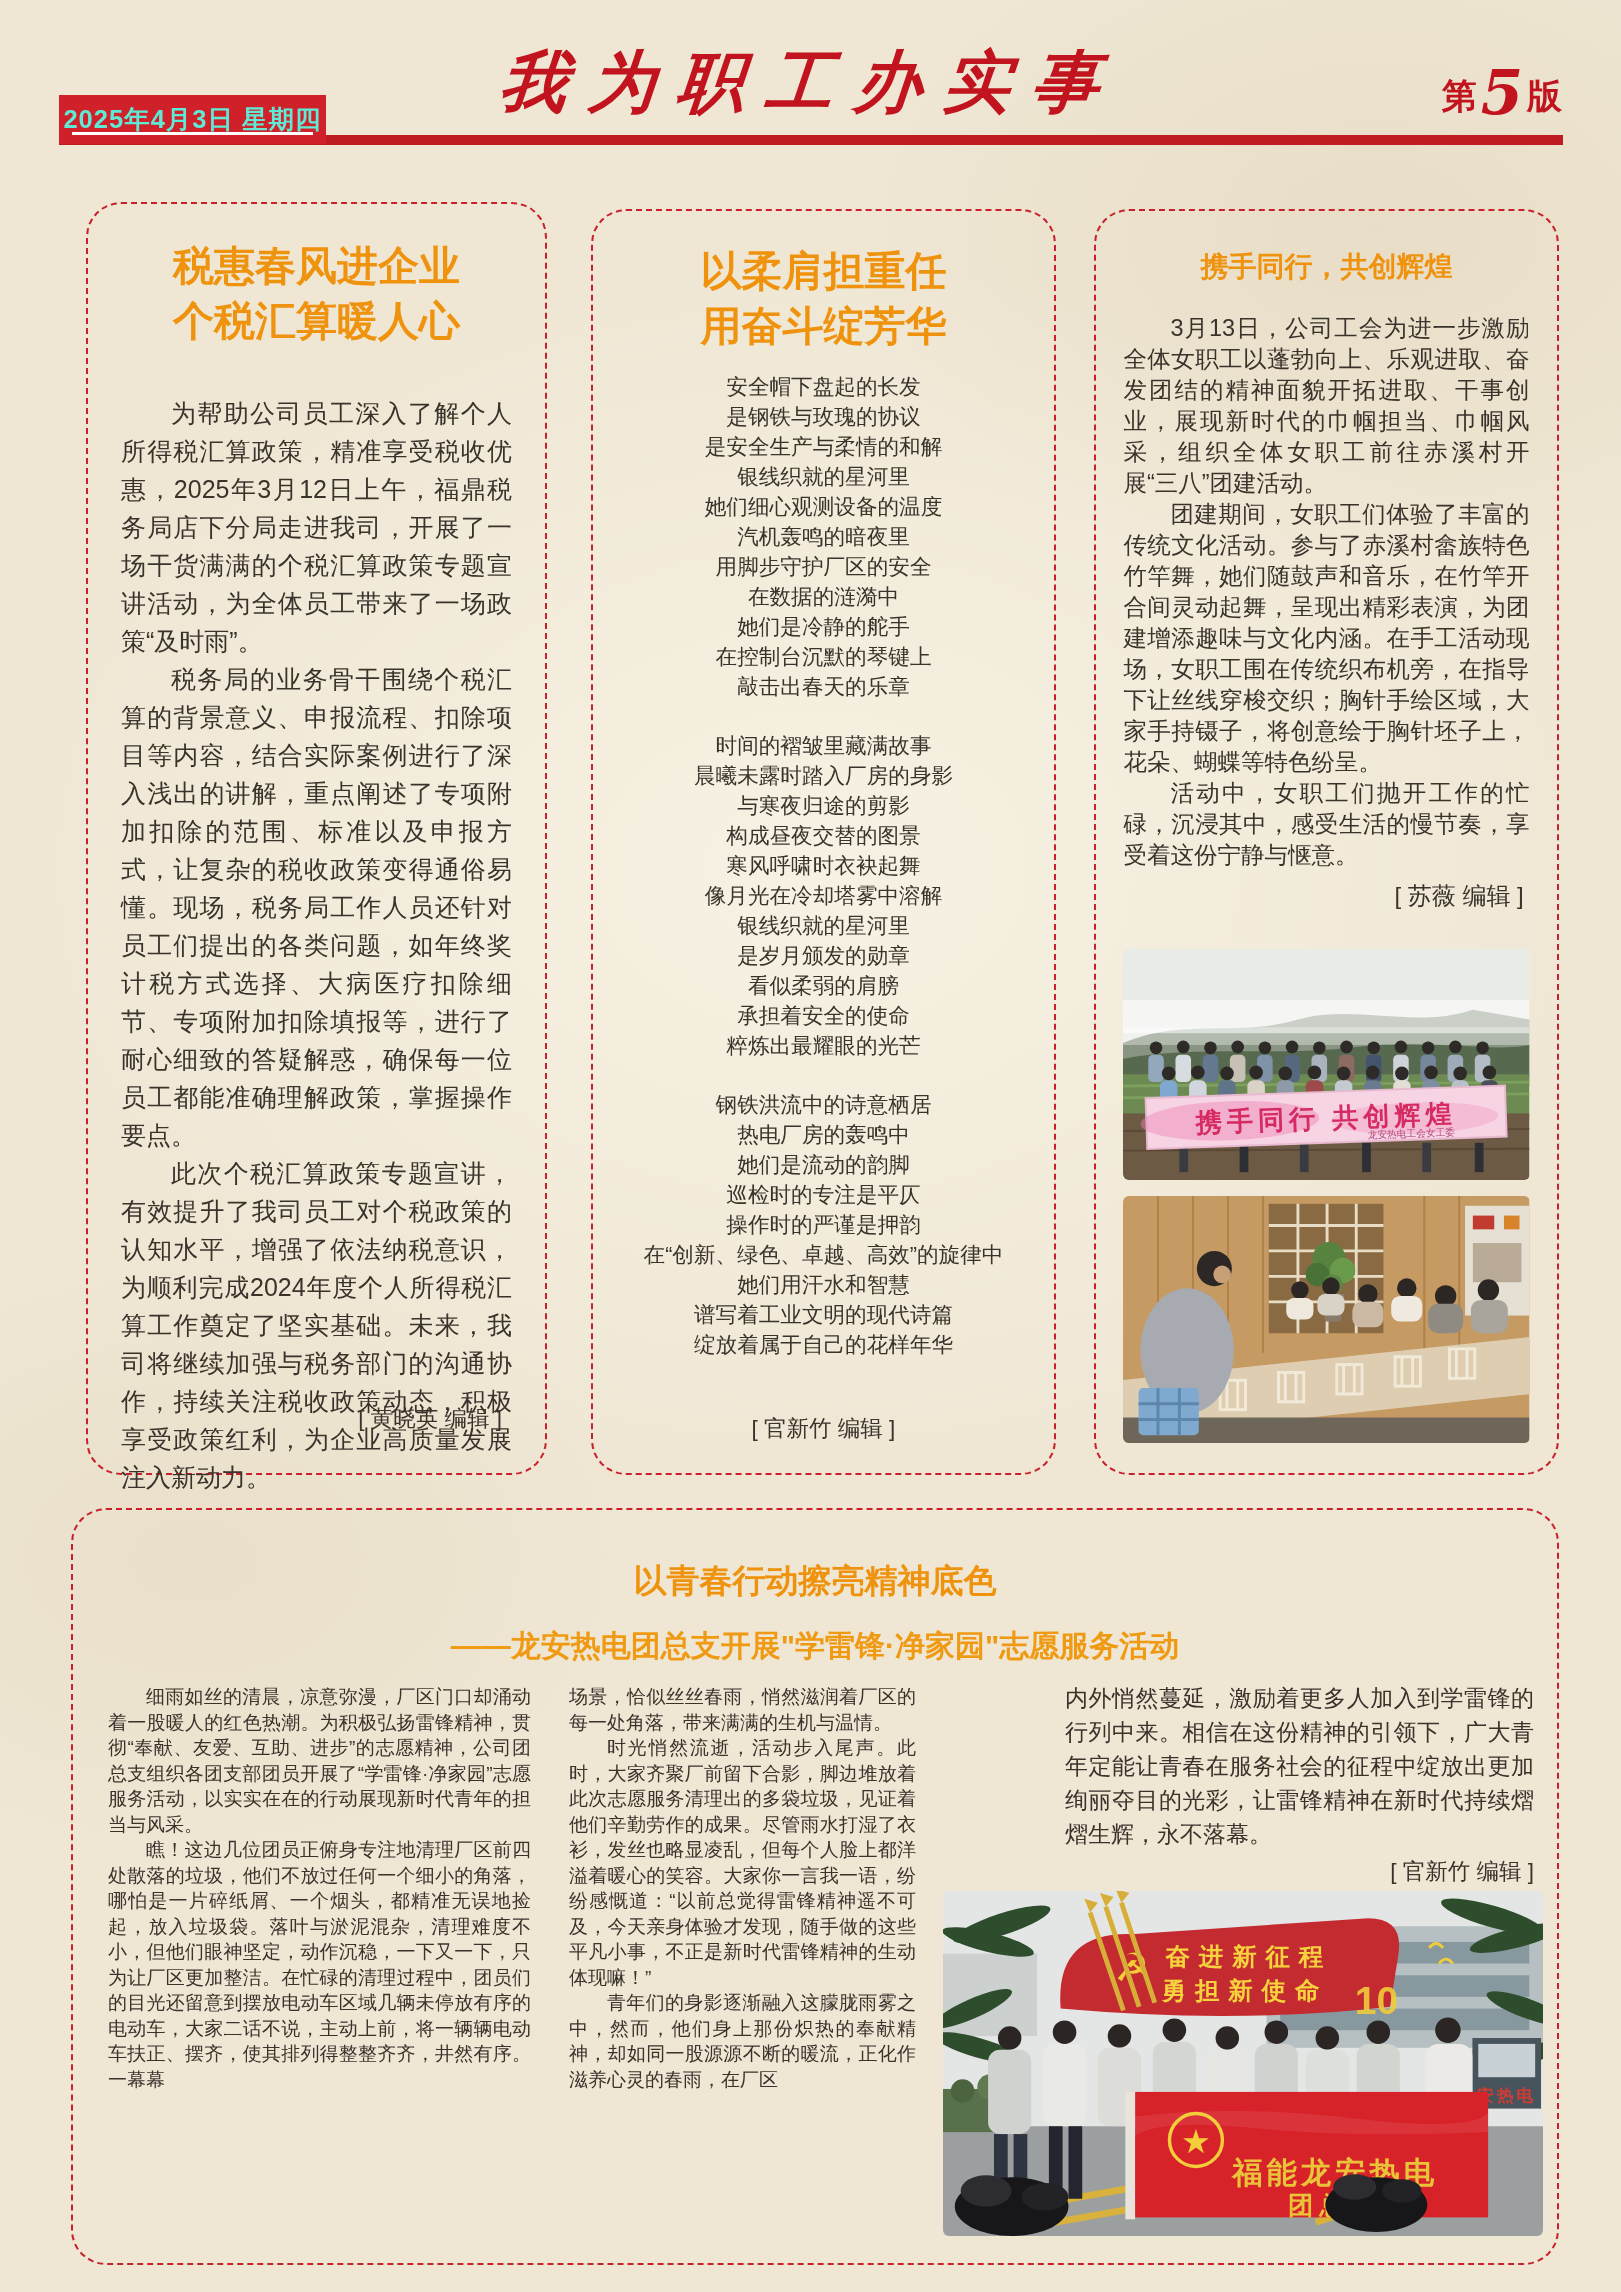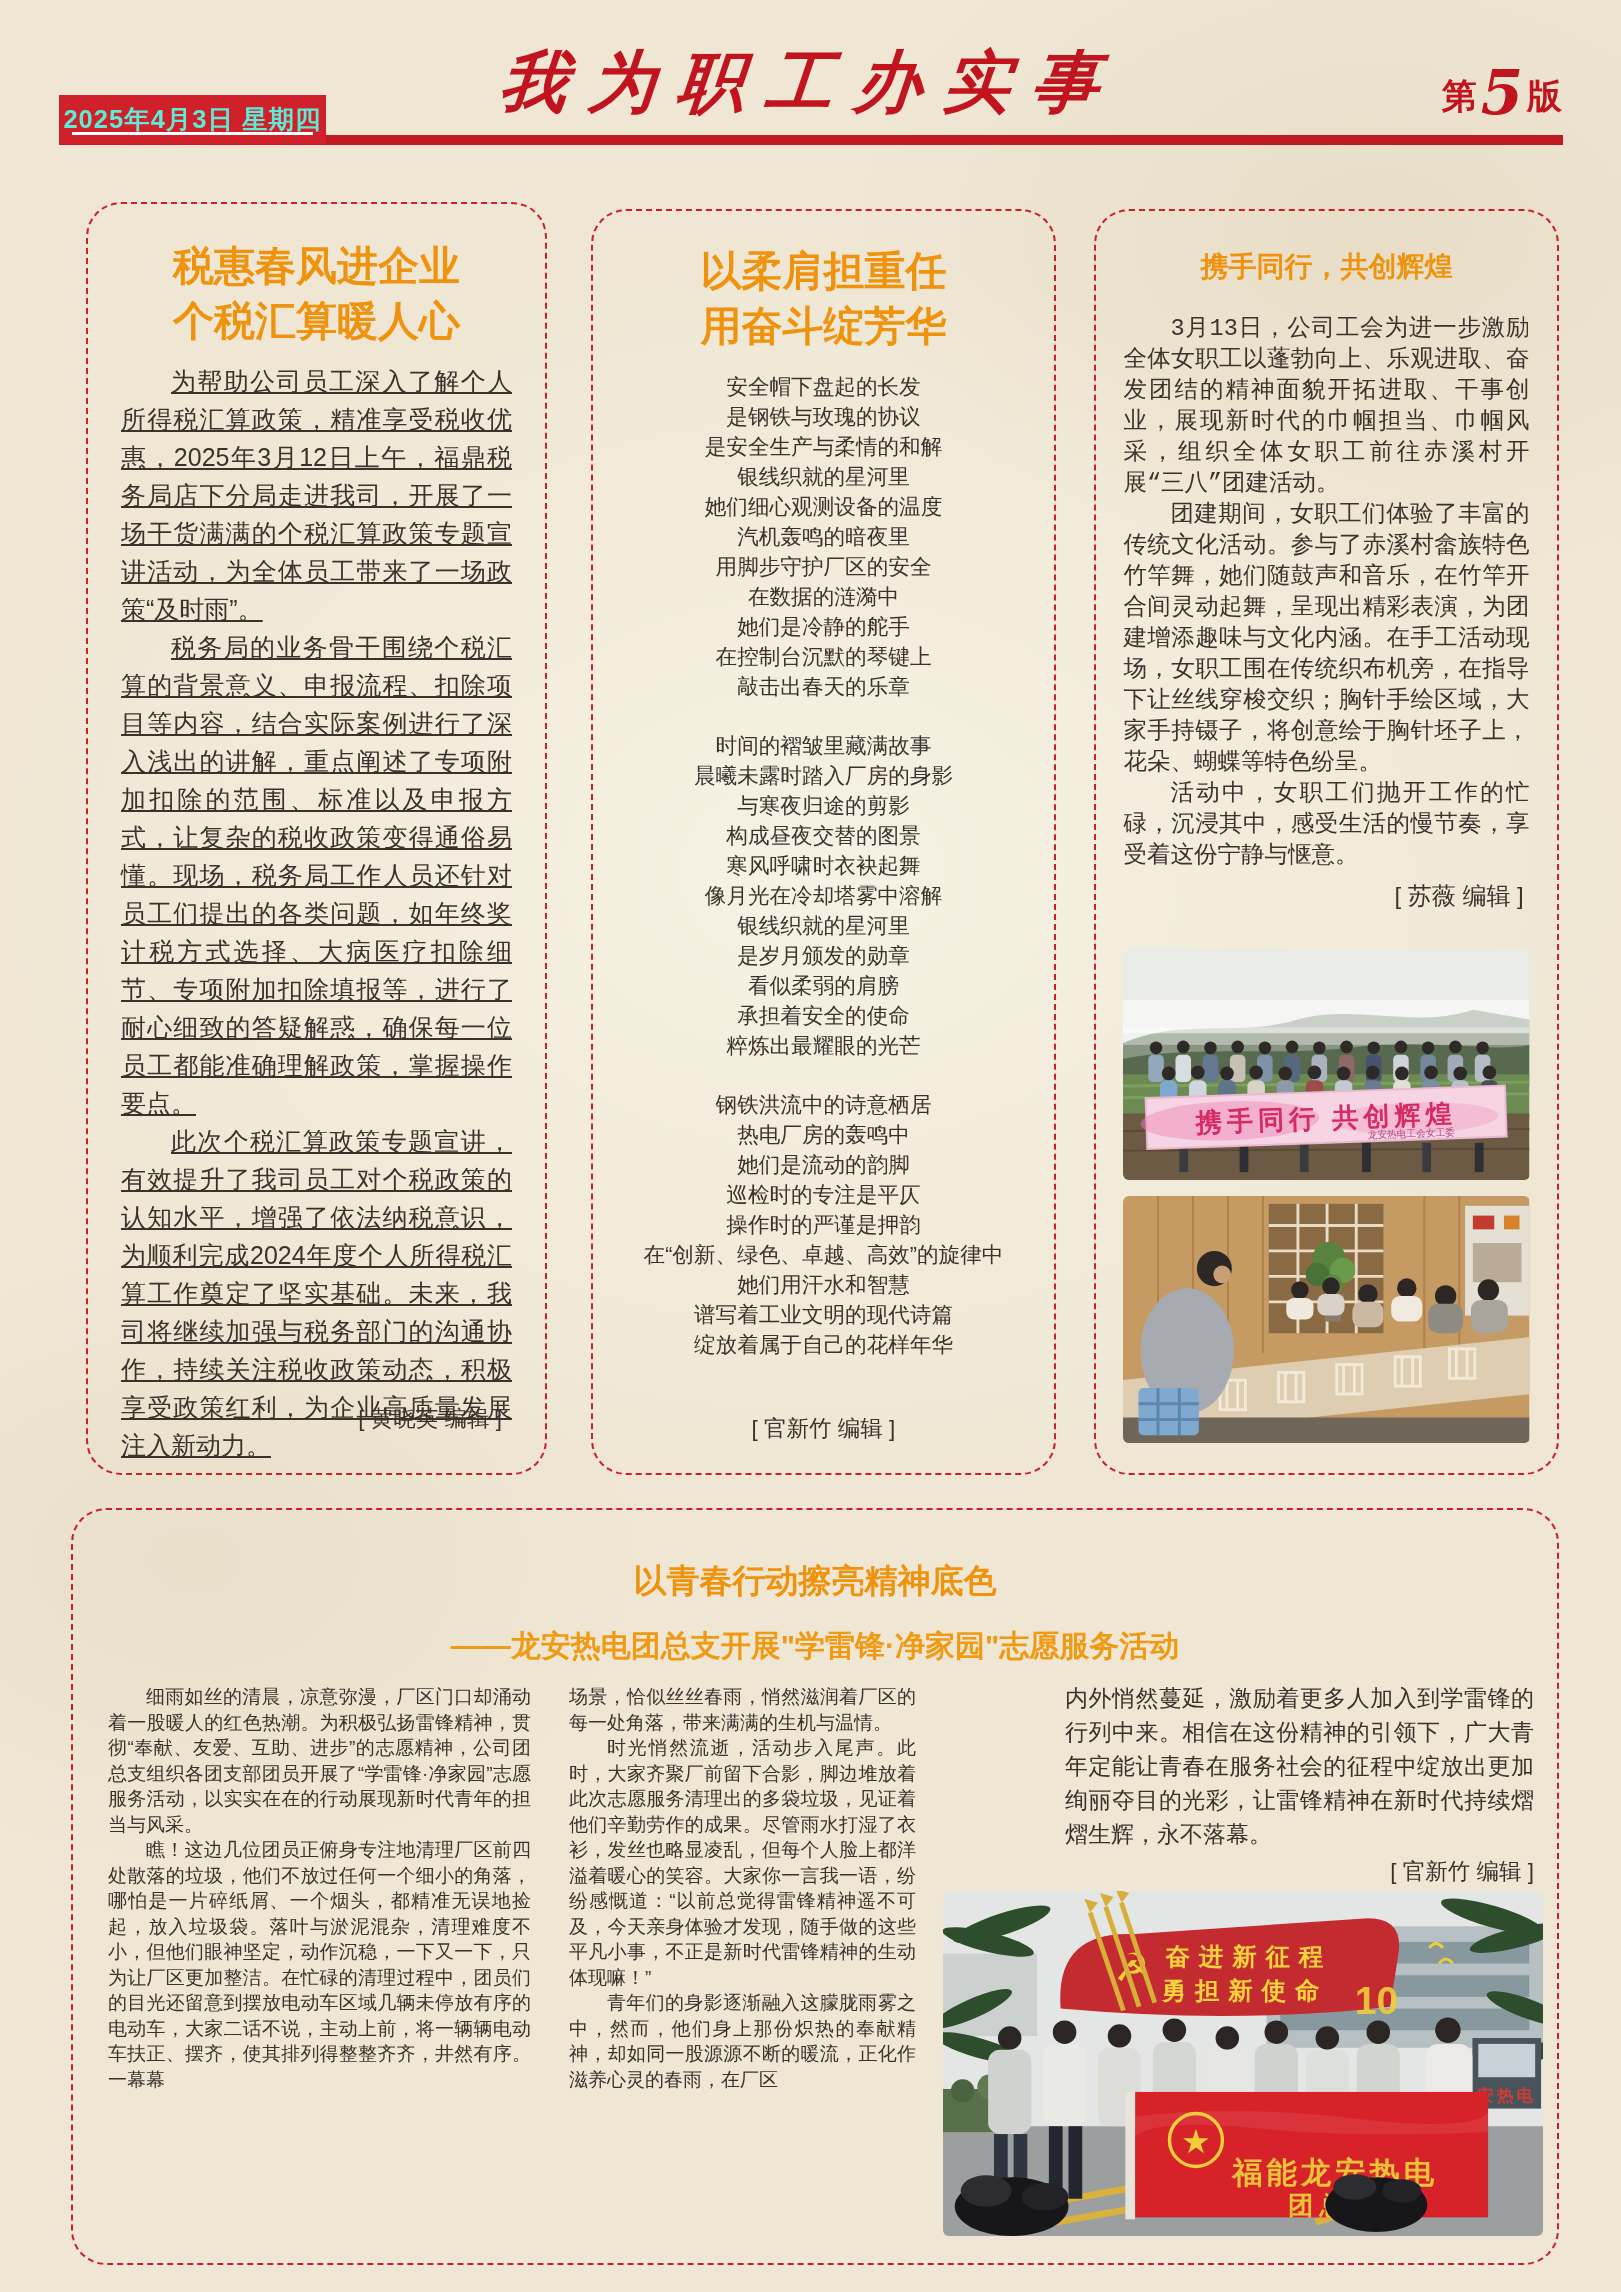--- a/index.html
+++ b/index.html
@@ -26,27 +26,27 @@
     padding:0 3.9px;vertical-align:-5.9px;}
   
   .dbox{position:absolute;border:2.9px dashed #c9202b;border-radius:35px;box-sizing:border-box;}
   #box1{left:86px;top:202px;width:461px;height:1273px;padding:35px 33px 0;}
   #box2{left:591px;top:209px;width:465px;height:1266px;padding:33px 25.5px 0;}
   #box3{left:1094px;top:209px;width:465px;height:1266px;padding:29px 27.4px 0;}
   #boxb{left:71px;top:1508px;width:1488px;height:757px;}
   
   .atitle{color:#ef930e;font-weight:bold;text-align:center;font-size:41px;line-height:55px;}
   .atitle3{color:#ef930e;font-weight:bold;text-align:center;font-size:28px;line-height:53px;}
-  .body1{margin-top:13px;font-size:25px;line-height:38px;text-align:justify;text-decoration:underline;}
+  .body1{margin-top:45px;font-size:25px;line-height:38px;text-align:justify;}
   .body1 p,.body3 p{margin:0;text-indent:2em;}
   .editor-r{position:absolute;right:43px;bottom:39px;font-size:22.5px;}
   .editor-c{position:absolute;left:0;right:0;bottom:29px;text-align:center;font-size:22.5px;}
   .poem{margin-top:18px;font-size:21.6px;line-height:30px;text-align:center;}
   .stanza{white-space:pre-line;margin-bottom:29px;}
-  .body3{margin-top:19.6px;font-size:23.5px;line-height:31px;text-align:justify;font-family:Liberation Mono, monospace;}
+  .body3{margin-top:19.6px;font-size:23.5px;line-height:31px;text-align:justify;}
   .editor3{text-align:right;font-size:24px;margin:9.8px 5.9px 0 0;}
   .photo{border-radius:5.9px;overflow:hidden;line-height:0;}
   .photo svg{width:100%;height:100%;}
   #photo-teambuilding{margin-top:37px;height:231px;}
   #photo-handcraft{margin-top:15.7px;height:247px;}
   
   .btitle{margin-top:41px;text-align:center;color:#ef930e;font-weight:bold;font-size:33px;line-height:59px;}
   .bsubtitle{margin-top:15.7px;text-align:center;color:#f09a13;font-weight:bold;font-size:30px;}
   .vcol{position:absolute;font-size:19px;line-height:25.5px;text-align:justify;}
   .vcol p{margin:0;text-indent:2em;}

